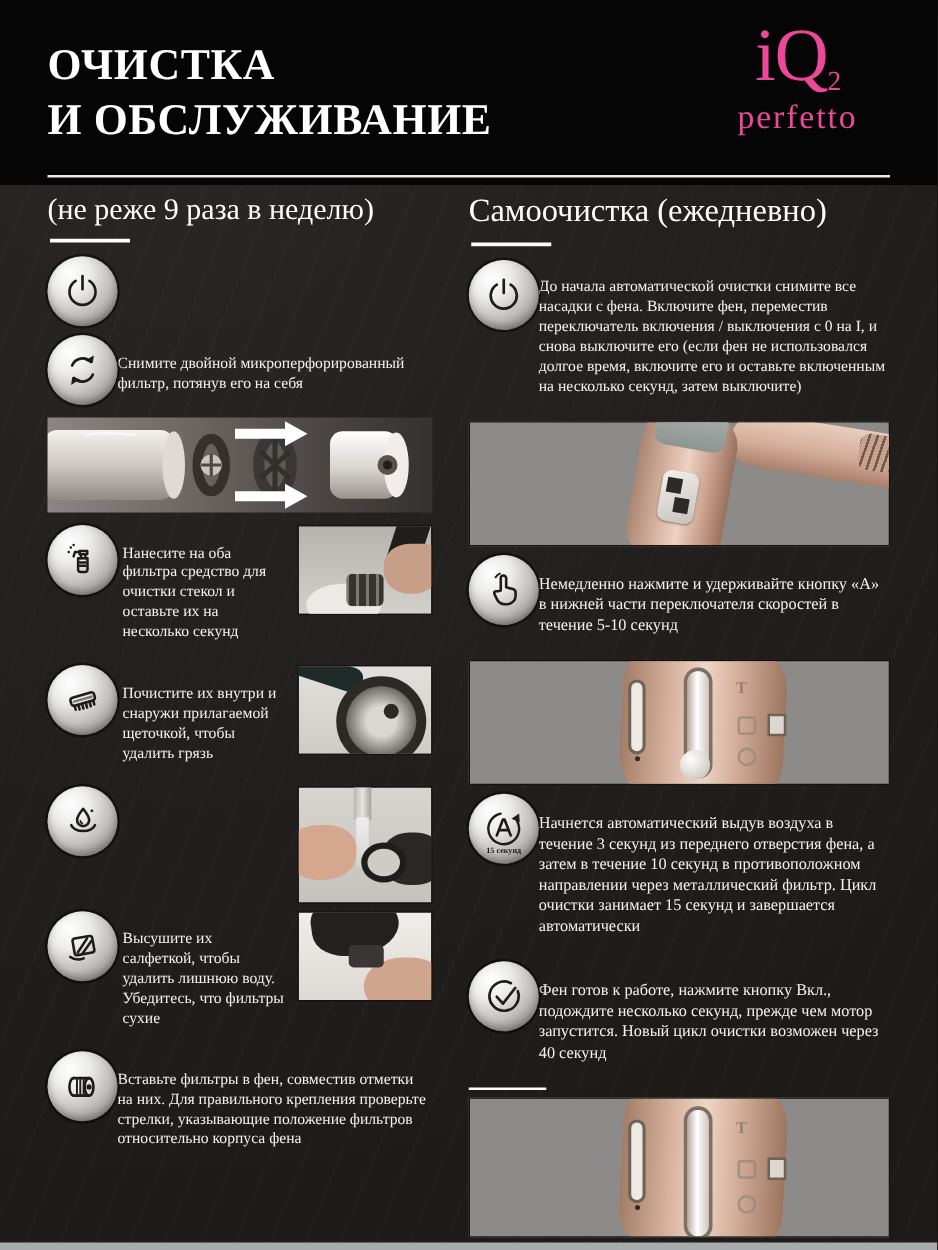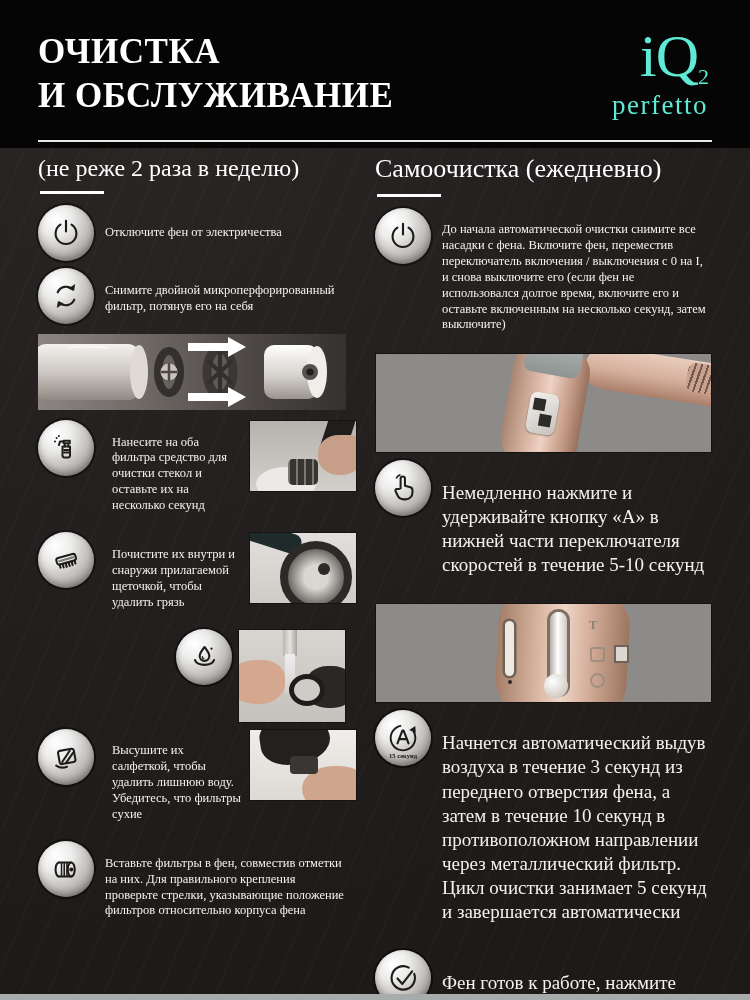--- a/index.html
+++ b/index.html
@@ -6,45 +6,45 @@
   .page{
     position:relative;width:750px;height:1000px;overflow:hidden;
     font-family:Liberation Serif, serif;color:#f3f2f1;
     background:
       repeating-linear-gradient(112deg, rgba(255,255,255,0.022) 0 1.5px, transparent 1.5px 26px),
       radial-gradient(120% 90% at 20% 10%, #2a2624 0%, #242020 45%, #1d1a18 100%);
   }
   
   .header{position:absolute;top:0;left:0;right:0;height:148px;background:#050505;}
   .h-title{position:absolute;left:38px;top:30px;font-size:35px;font-weight:bold;line-height:1.26;color:#fff;letter-spacing:.5px;}
-  .logo{position:absolute;right:42px;top:26px;width:140px;text-align:right;color:#5eead4;}
+  .logo{position:absolute;right:42px;top:14px;width:140px;text-align:center;color:#ec4899;}
   .logo-iq{font-size:60px;font-weight:400;letter-spacing:-1px;line-height:1;}
   .logo-sub{font-size:22px;vertical-align:-8px;}
   .logo-word{font-size:27px;letter-spacing:1.5px;margin-top:2px;font-weight:400;}
   .header-rule{position:absolute;left:38px;right:38px;bottom:6px;height:2px;background:#e9e9e9;}
   
   .col{position:absolute;top:154px;}
   .col-left{left:38px;width:308px;}
   .col-right{left:375px;width:337px;}
   .h2{font-size:24px;font-weight:400;line-height:1.18;color:#fff;}
   .rule-sm{width:64px;height:3px;background:#fff;margin:9px 0 11px 2px;}
   
-  .step{display:flex;gap:11px;margin-bottom:7px;align-items:flex-start;}
+  .step{display:flex;margin-bottom:7px;align-items:flex-start;}
   .step.vcenter{align-items:center;}
   .step-icon{position:relative;flex:0 0 56px;width:56px;height:56px;border-radius:50%;
     background:radial-gradient(circle at 32% 26%, #ffffff 0%, #ececeb 28%, #c2bfbc 58%, #8d8a87 86%, #b5b2af 100%);
     box-shadow:0 0 0 2px rgba(0,0,0,.45), inset 0 -3px 6px rgba(0,0,0,.25);
     display:flex;align-items:center;justify-content:center;}
   .step-icon svg{display:block;}
   .badge{position:absolute;left:50%;bottom:7px;transform:translateX(-50%);font-size:6.5px;font-weight:bold;color:#151515;white-space:nowrap;}
   .step-text{font-size:12.5px;line-height:1.27;padding-top:2px;}
   .step.vcenter .step-text{padding-top:0;}
-  .col-right .step-text{font-size:19px;line-height:1.27;}
+  .col-right .step-text{font-size:13px;line-height:1.27;}
   .media{display:flex;gap:6px;margin-bottom:6px;}
-  .media .left-part{display:flex;gap:18px;flex:1;justify-content:flex-end;}
+  .media .left-part{display:flex;gap:4px;flex:1;}
   .media .step-text{width:131px;}
   .photo-s{flex:0 0 106px;width:106px;border:1px solid #15120f;position:relative;overflow:hidden;}
   
   .exploded{margin:2px 0 10px 0;width:308px;height:76px;position:relative;overflow:hidden;
     background:linear-gradient(90deg,#8b8683 0%,#6e6965 35%,#4c4744 70%,#343130 100%);}
   
   .ph-a{height:70px;background:linear-gradient(180deg,#b6b3ae,#d3d0cb);}
   .ph-b{height:70px;background:linear-gradient(180deg,#e2e0dc,#cfccc7);}
   .ph-c{height:92px;background:linear-gradient(180deg,#d8d5d1,#c5c2bd);}
   .ph-d{height:70px;background:linear-gradient(180deg,#f0eeea,#ddd9d4);}
@@ -94,32 +94,31 @@
     </div>
     <div class="logo">
       <div class="logo-iq"><span>iQ</span><span class="logo-sub">2</span></div>
       <div class="logo-word">perfetto</div>
     </div>
     <div class="header-rule"></div>
   </div>
 
   <div class="col col-left">
     <div class="h2">
-      <div>(не реже 2 раза в неделю)</div>
+      <div>(не реже 9 раза в неделю)</div>
     </div>
     <div class="rule-sm"></div>
 
     <div class="step vcenter">
       <span class="step-icon">
         <svg class="gly" width="34" height="34" viewBox="0 0 32 32" stroke-width="2.6">
             <path d="M10.8 8.2a9.8 9.8 0 1 0 10.4 0"></path>
             <path d="M16 4.5v10"></path>
           </svg>
       </span>
-      <p class="step-text">Отключите фен от электричества</p>
     </div>
 
     <div class="step">
       <span class="step-icon">
         <svg class="gly" width="34" height="34" viewBox="0 0 32 32">
             <path d="M8.2 12.6a8.6 8.6 0 0 1 14.2-2.6"></path>
             <path d="M24.6 4.8l-.9 6-5.7-1.7z" fill="#1d1c1b" stroke="none"></path>
             <path d="M23.8 19.4a8.6 8.6 0 0 1-14.2 2.6"></path>
             <path d="M7.4 27.2l.9-6 5.7 1.7z" fill="#1d1c1b" stroke="none"></path>
           </svg>
@@ -307,21 +306,21 @@
     <div class="step">
       <span class="step-icon">
         <svg class="gly" width="34" height="34" viewBox="0 0 32 32" stroke-width="2.3">
           <path d="M10.8 21L15.4 9h1.2l4.6 12"></path>
           <path d="M12.6 17h6.8" stroke-width="2"></path>
           <circle cx="16" cy="16" r="11.6" stroke-width="1.8" stroke-dasharray="58 15" transform="rotate(-30 16 16)"></circle>
           <path d="M27.6 4.6l.4 6.6-6.2-2.8z" fill="#1d1c1b" stroke="none"></path>
         </svg>
         <span class="badge">15 секунд</span>
       </span>
-      <p class="step-text">Начнется автоматический выдув воздуха в течение 3 секунд из переднего отверстия фена, а затем в течение 10 секунд в противоположном направлении через металлический фильтр. Цикл очистки занимает 5 секунд и завершается автоматически</p>
+      <p class="step-text">Начнется автоматический выдув воздуха в течение 3 секунд из переднего отверстия фена, а затем в течение 10 секунд в противоположном направлении через металлический фильтр. Цикл очистки занимает 15 секунд и завершается автоматически</p>
     </div>
 
     <div class="step">
       <span class="step-icon">
         <svg class="gly" width="34" height="34" viewBox="0 0 32 32" stroke-width="2.3">
           <path d="M26.6 12.2a11 11 0 1 1-5.2-6"></path>
           <path d="M10.8 16.4l4.6 5.2 9.2-11.8"></path>
         </svg>
       </span>
       <p class="step-text">Фен готов к работе, нажмите кнопку Вкл., подождите несколько секунд, прежде чем мотор запустится. Новый цикл очистки возможен через 40 секунд</p>

